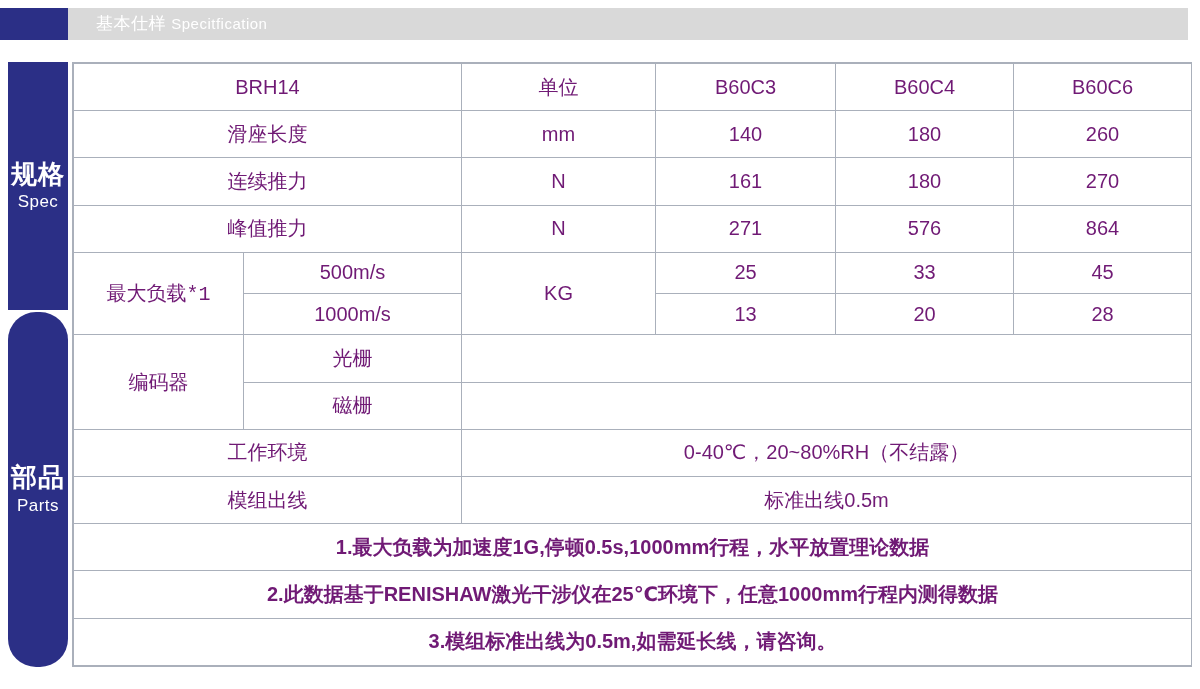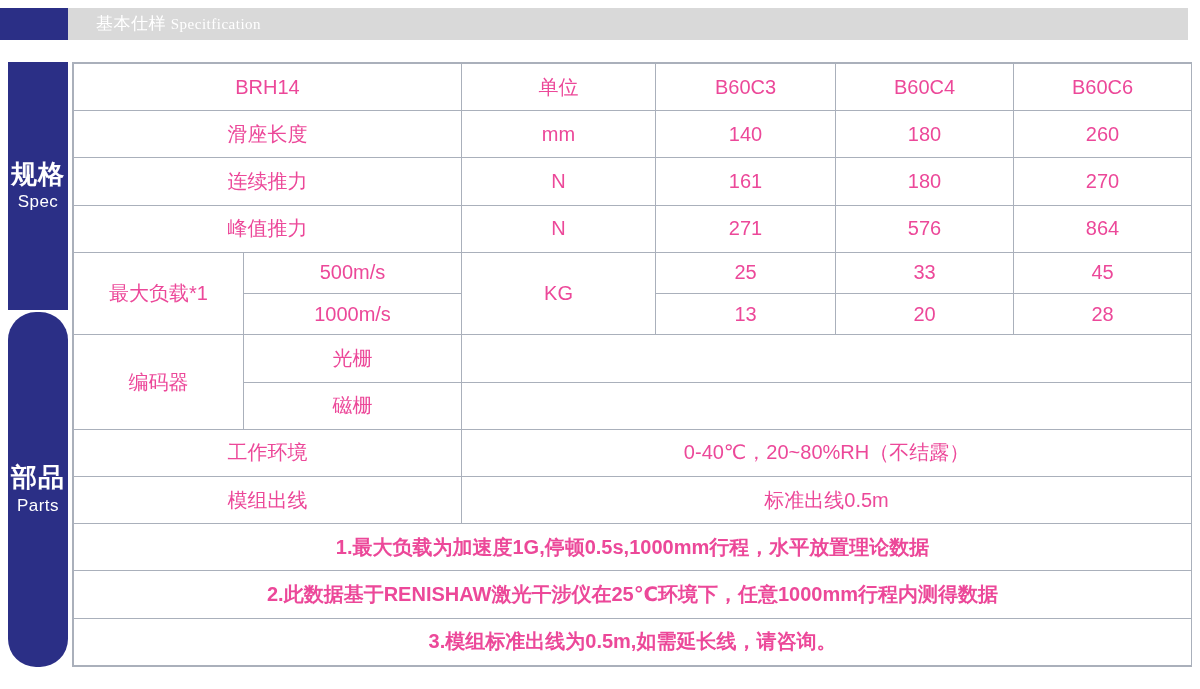--- a/index.html
+++ b/index.html
@@ -16,21 +16,20 @@
     overflow: hidden;
   }
 
   
   .header {
     position: absolute;
     left: 0;
     top: 8px;
     width: 1200px;
     height: 32px;
-    font-family: Liberation Serif, serif;
   }
   .header-blue {
     position: absolute;
     left: 0;
     top: 0;
     width: 68px;
     height: 32px;
     background: #2b2f86;
   }
   .header-grey {
@@ -112,36 +111,36 @@
     border-collapse: collapse;
     width: 100%;
     height: 100%;
     table-layout: fixed;
   }
   table.spec td {
     border: 1px solid #aab0bb;
     text-align: center;
     vertical-align: middle;
     font-size: 20px;
-    color: #ec4899;
+    color: #701a75;
     padding: 2px 4px;
   }
   td.model {
     font-size: 22px;
   }
   td.note {
     text-align: left;
     padding-left: 34px;
     font-size: 19px;
     font-weight: bold;
   }
   td.blank {
     background: #ffffff;
   }
-  .c-name { font-size: 20px; }
+  .c-name { font-size: 20px; font-family: Liberation Mono, monospace; }
   .c-sub { font-size: 19px; }
 </style>
 </head>
 <body>
 
 <div class="header">
   <div class="header-blue"></div>
   <div class="header-grey"></div>
   <div class="header-title">
     <span>基本仕样</span>

